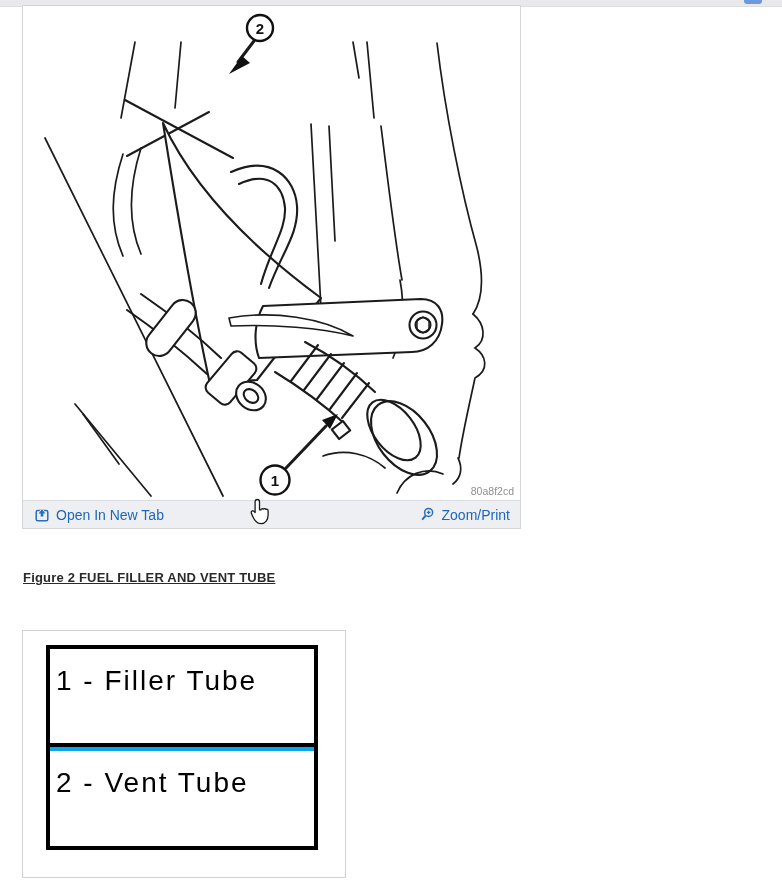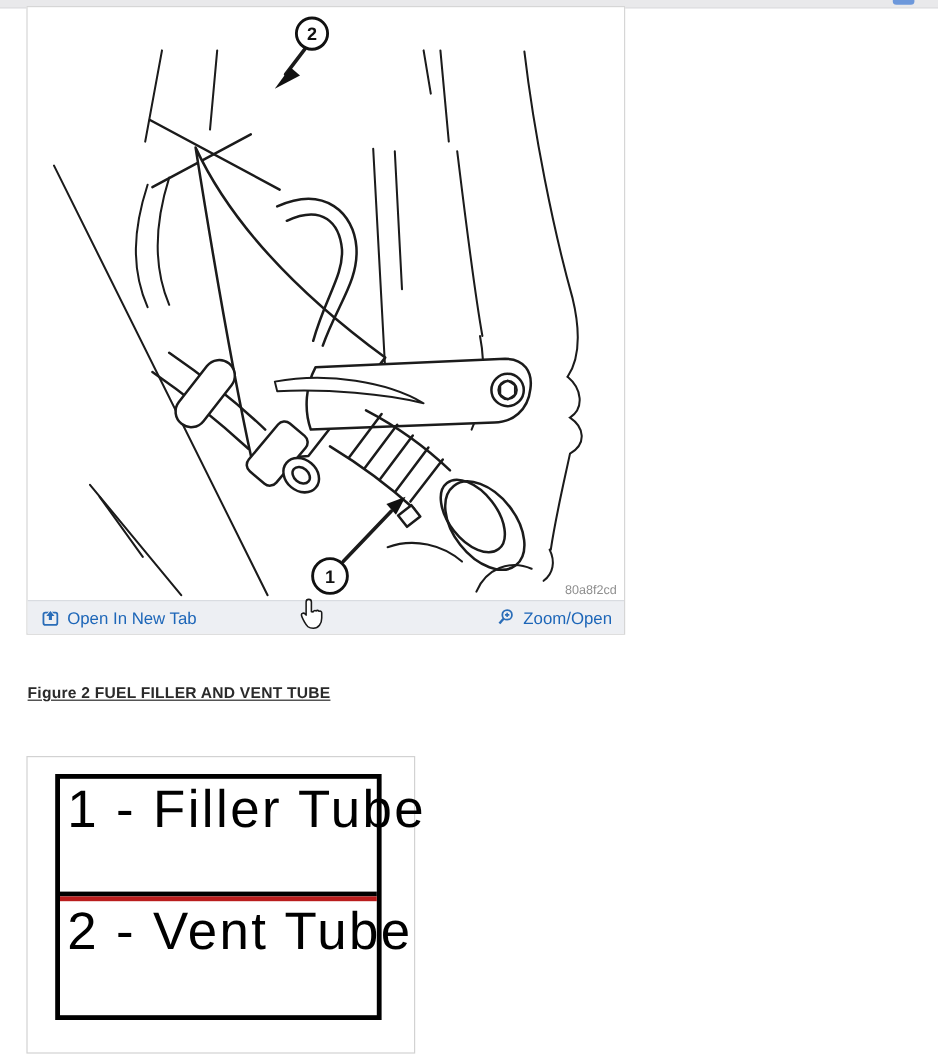--- a/index.html
+++ b/index.html
@@ -38,24 +38,24 @@
 
   
   .caption { position:absolute; left:23px; top:570px; font-size:13px; font-weight:bold;
              color:#2a2a2a; letter-spacing:.2px;text-decoration:underline; }
 
   
   .legend-card { position:absolute; left:22px; top:630px; width:324px; height:248px;
                  background:#ffffff; border:1px solid #d2d2d2; }
   .legend-table { position:absolute; left:23px; top:14px; width:272px;
                   border:4px solid #000; background:#fff; }
-  .legend-row { height:98px; padding:1px 2px 0 6px; font-size:44px; letter-spacing:2px;
+  .legend-row { height:98px; padding:16px 2px 0 6px; font-size:28px; letter-spacing:2px;
                 white-space:nowrap; color:#000; line-height:1.15; }
   .legend-row.first { border-bottom:4px solid #000; }
-  .legend-row.second { border-top:4px solid #b91c1c; height:99px; }
+  .legend-row.second { border-top:4px solid #0ea5e9; height:99px; }
 </style>
 </head>
 <body>
 
 <div class="top-strip">
   <div class="top-accent"></div>
 </div>
 
 <div class="figure-card">
 
@@ -137,21 +137,21 @@
     </div>
     <div class="tb-link">
       <span>
         <svg width="15" height="15" viewBox="0 0 15 15">
           <circle cx="8.6" cy="5.4" r="4" fill="none" stroke="#2a6db8" stroke-width="1.5"></circle>
           <line x1="6.8" y1="5.4" x2="10.4" y2="5.4" stroke="#2a6db8" stroke-width="1.3"></line>
           <line x1="8.6" y1="3.6" x2="8.6" y2="7.2" stroke="#2a6db8" stroke-width="1.3"></line>
           <line x1="5.6" y1="8.6" x2="2.2" y2="12.6" stroke="#2a6db8" stroke-width="2"></line>
         </svg>
       </span>
-      <span>Zoom/Open</span>
+      <span>Zoom/Print</span>
     </div>
   </div>
 </div>
 
 <div class="cursor">
   <svg width="23" height="28" viewBox="0 0 23 28">
     <path d="M8.3,1.5 C9.6,1.5 10.5,2.4 10.5,3.7 L10.5,11.8 L11.9,11.9
              C12.1,10.9 13.6,10.4 14.4,11.1 C15,10.4 16.4,10.5 16.9,11.4
              C17.6,10.9 19.1,11.2 19.1,12.7 L19.1,16.9 C19.1,21.8 16.4,25.6 12.1,25.6
              C8.1,25.6 6.6,23.8 4.8,20.5 C3.6,18.3 2.2,15.7 2.2,14.3

